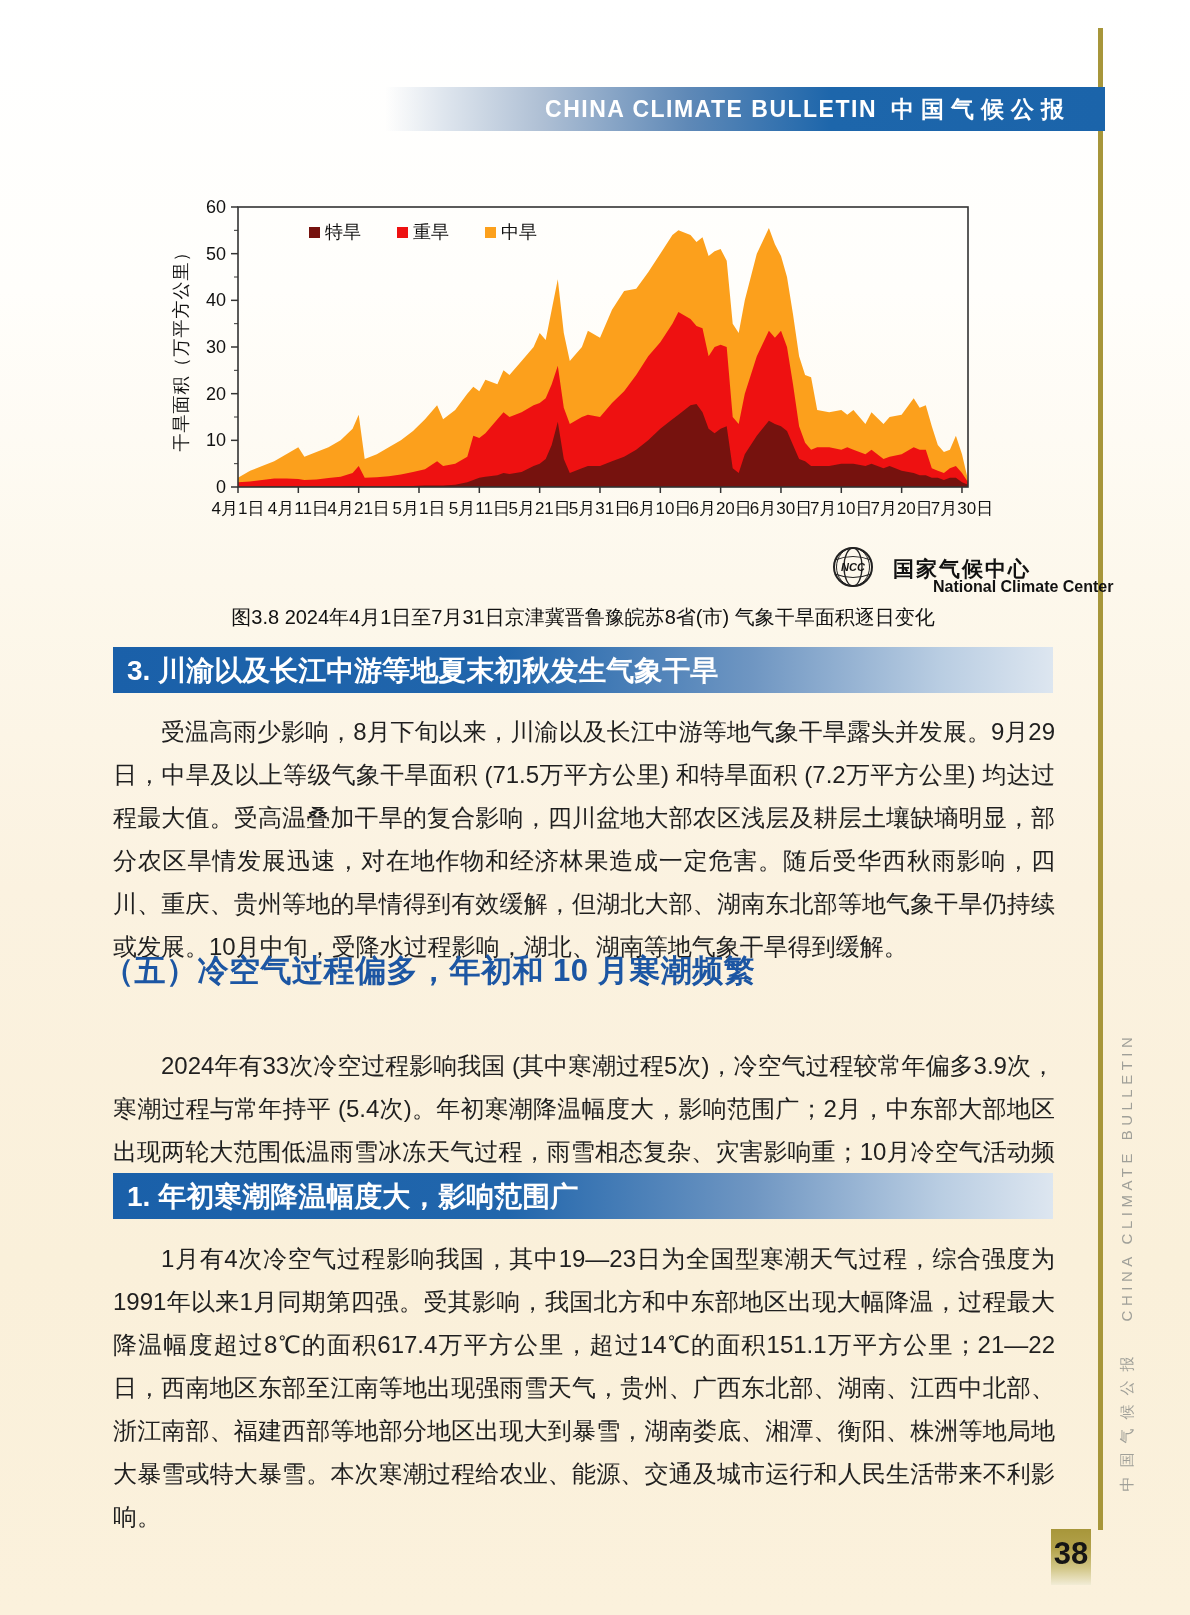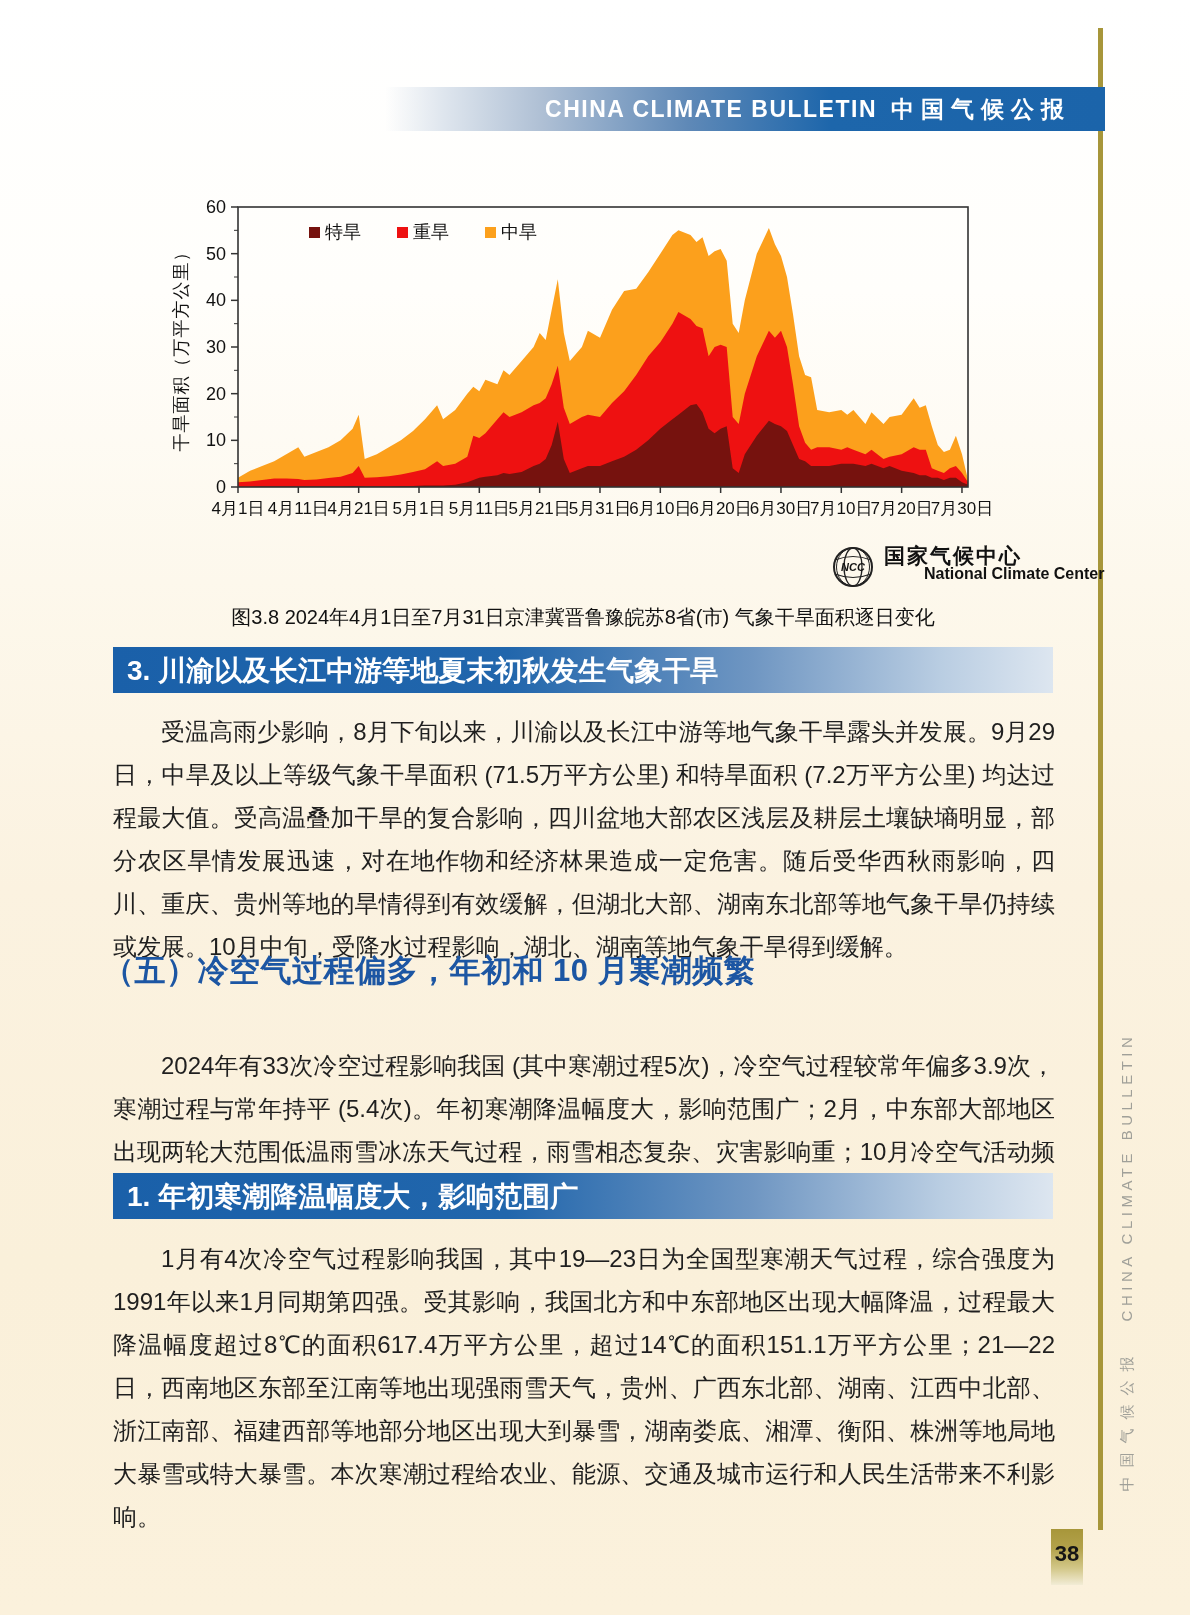--- a/index.html
+++ b/index.html
@@ -22,21 +22,21 @@
   .chart-wrap svg{position:absolute;left:0;top:0;}
   .chart-ylabel{
     position:absolute;left:-104px;top:139px;width:240px;height:24px;
     transform:rotate(-90deg);transform-origin:center;
     text-align:center;font-size:18px;color:#111;letter-spacing:1px;
   }
   .chart-legend{position:absolute;left:128px;top:24px;display:flex;gap:36px;align-items:center;margin-left:16px;}
   .lg-item{display:flex;align-items:center;gap:5px;font-size:18px;color:#111;}
   .lg-swatch{width:11px;height:11px;display:inline-block;}
   
-  .ncc-logo{position:absolute;left:830px;top:544px;display:flex;align-items:flex-start;gap:8px;}
+  .ncc-logo{position:absolute;left:830px;top:544px;display:flex;align-items:flex-end;gap:17px;}
   .ncc-text .zh{font-size:21px;font-weight:bold;color:#111;letter-spacing:2px;line-height:23px;}
   .ncc-text .en{font-size:16px;font-weight:bold;color:#111;line-height:14px;margin-left:40px;}
   
   .fig-caption{
     position:absolute;left:113px;top:584px;width:940px;text-align:center;
     font-size:20px;color:#111;margin-top:20px;
   }
   
   .section-bar{
     position:absolute;left:113px;width:940px;height:46px;
@@ -55,23 +55,23 @@
   .p-drought{top:710px;}
   .p-cold-overview{top:1014px;margin-top:30px;}
   .p-january{top:1237px;}
   .h-five{
     position:absolute;left:103px;top:950px;width:960px;
     font-size:31px;font-weight:bold;color:#1c56a3;letter-spacing:0.5px;white-space:nowrap;
   }
   
   .gold-line{position:absolute;left:1098px;top:28px;width:5px;height:1502px;background:#a7963a;}
   .page-num-box{
-    position:absolute;left:1051px;top:1529px;width:32px;height:56px;
+    position:absolute;left:1051px;top:1529px;width:40px;height:56px;
     background:linear-gradient(180deg,#a7963a 0%,#b3a24b 35%,#d2c788 70%,#f2ecd6 100%);
-    text-align:center;font-size:22px;font-weight:bold;color:#151515;line-height:50px;
+    text-align:center;font-size:31px;font-weight:bold;color:#151515;line-height:50px;
   }
   .vertical-title{
     position:absolute;left:790px;top:1250px;width:680px;height:24px;
     transform:rotate(-90deg);transform-origin:center;
     text-align:center;color:#a0a099;font-size:15px;white-space:nowrap;
   }
   .vertical-title .zh{letter-spacing:9px;margin-right:26px;}
   .vertical-title .en{letter-spacing:4.5px;}
 </style>
 </head>

